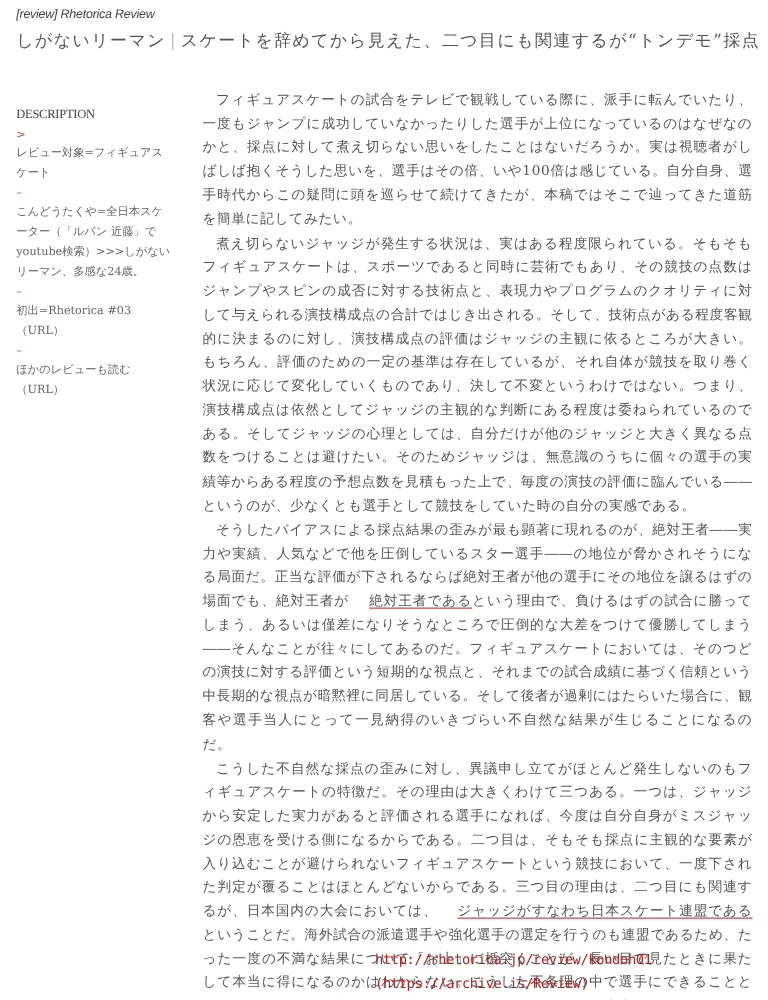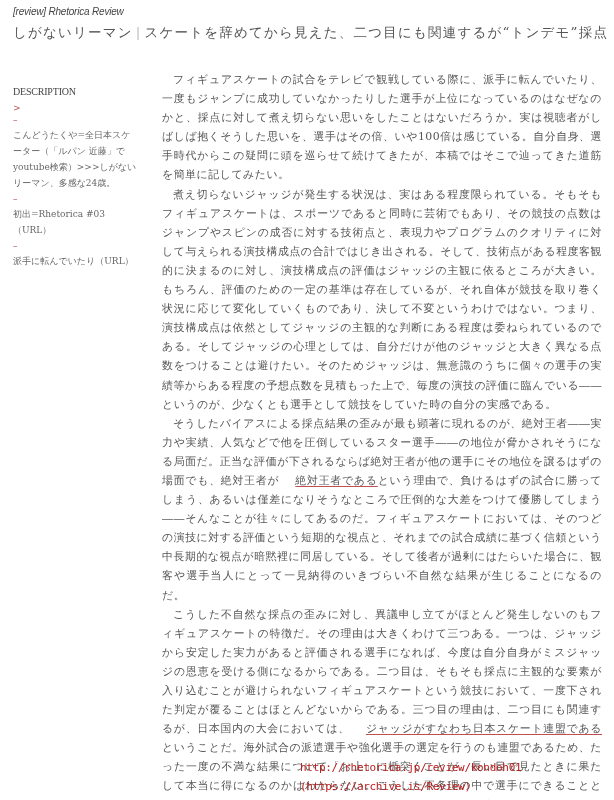--- a/index.html
+++ b/index.html
@@ -43,26 +43,27 @@
 </head>
 <body>
 
 <div class="kicker">[review] Rhetorica Review</div>
 
 <div class="page-title"><span>しがないリーマン</span><span class="sep">|</span><span>スケートを辞めてから見えた、二つ目にも関連するが“トンデモ”採点</span></div>
 
 <div class="sidebar">
   <div class="heading">DESCRIPTION</div>
   <div class="mark">&gt;</div>
+  <div class="item">レビュー対象=フィギュアスケート</div>
   <div class="mark">–</div>
   <div class="item">こんどうたくや=全日本スケーター（「ルパン 近藤」でyoutube検索）&gt;&gt;&gt;しがないリーマン、多感な24歳。</div>
   <div class="mark">–</div>
   <div class="item">初出=Rhetorica #03（URL）</div>
   <div class="mark">–</div>
-  <div class="item">派手に転んでいたり（URL）</div>
+  <div class="item">ほかのレビューも読む（URL）</div>
 </div>
 
 <div class="main">
   <p>フィギュアスケートの試合をテレビで観戦している際に、派手に転んでいたり、一度もジャンプに成功していなかったりした選手が上位になっているのはなぜなのかと、採点に対して煮え切らない思いをしたことはないだろうか。実は視聴者がしばしば抱くそうした思いを、選手はその倍、いや100倍は感じている。自分自身、選手時代からこの疑問に頭を巡らせて続けてきたが、本稿ではそこで辿ってきた道筋を簡単に記してみたい。</p>
   <p>煮え切らないジャッジが発生する状況は、実はある程度限られている。そもそもフィギュアスケートは、スポーツであると同時に芸術でもあり、その競技の点数はジャンプやスピンの成否に対する技術点と、表現力やプログラムのクオリティに対して与えられる演技構成点の合計ではじき出される。そして、技術点がある程度客観的に決まるのに対し、演技構成点の評価はジャッジの主観に依るところが大きい。もちろん、評価のための一定の基準は存在しているが、それ自体が競技を取り巻く状況に応じて変化していくものであり、決して不変というわけではない。つまり、演技構成点は依然としてジャッジの主観的な判断にある程度は委ねられているのである。そしてジャッジの心理としては、自分だけが他のジャッジと大きく異なる点数をつけることは避けたい。そのためジャッジは、無意識のうちに個々の選手の実績等からある程度の予想点数を見積もった上で、毎度の演技の評価に臨んでいる――というのが、少なくとも選手として競技をしていた時の自分の実感である。</p>
   <p><span>そうしたバイアスによる採点結果の歪みが最も顕著に現れるのが、絶対王者――実力や実績、人気などで他を圧倒しているスター選手――の地位が脅かされそうになる局面だ。正当な評価が下されるならば絶対王者が他の選手にその地位を譲るはずの場面でも、絶対王者が</span><span class="u">絶対王者である</span><span>という理由で、負けるはずの試合に勝ってしまう、あるいは僅差になりそうなところで圧倒的な大差をつけて優勝してしまう――そんなことが往々にしてあるのだ。フィギュアスケートにおいては、そのつどの演技に対する評価という短期的な視点と、それまでの試合成績に基づく信頼という中長期的な視点が暗黙裡に同居している。そして後者が過剰にはたらいた場合に、観客や選手当人にとって一見納得のいきづらい不自然な結果が生じることになるのだ。</span></p>
   <p><span>こうした不自然な採点の歪みに対し、異議申し立てがほとんど発生しないのもフィギュアスケートの特徴だ。その理由は大きくわけて三つある。一つは、ジャッジから安定した実力があると評価される選手になれば、今度は自分自身がミスジャッジの恩恵を受ける側になるからである。二つ目は、そもそも採点に主観的な要素が入り込むことが避けられないフィギュアスケートという競技において、一度下された判定が覆ることはほとんどないからである。三つ目の理由は、二つ目にも関連するが、日本国内の大会においては、</span><span class="u">ジャッジがすなわち日本スケート連盟である</span><span>ということだ。海外試合の派遣選手や強化選手の選定を行うのも連盟であるため、たった一度の不満な結果について「お上」に楯突くことが、長い目で見たときに果たして本当に得になるのかはわからない。こうした不条理の中で選手にできることといえば、せいぜい「評価される側に回ることができてない、実力の無い自分が悪いのだ」と無理やり自分を納得させることくらいだ。まさに自分自身も、そうやって10年間競技を続けてきた。</span></p>
 
 </div>
 

